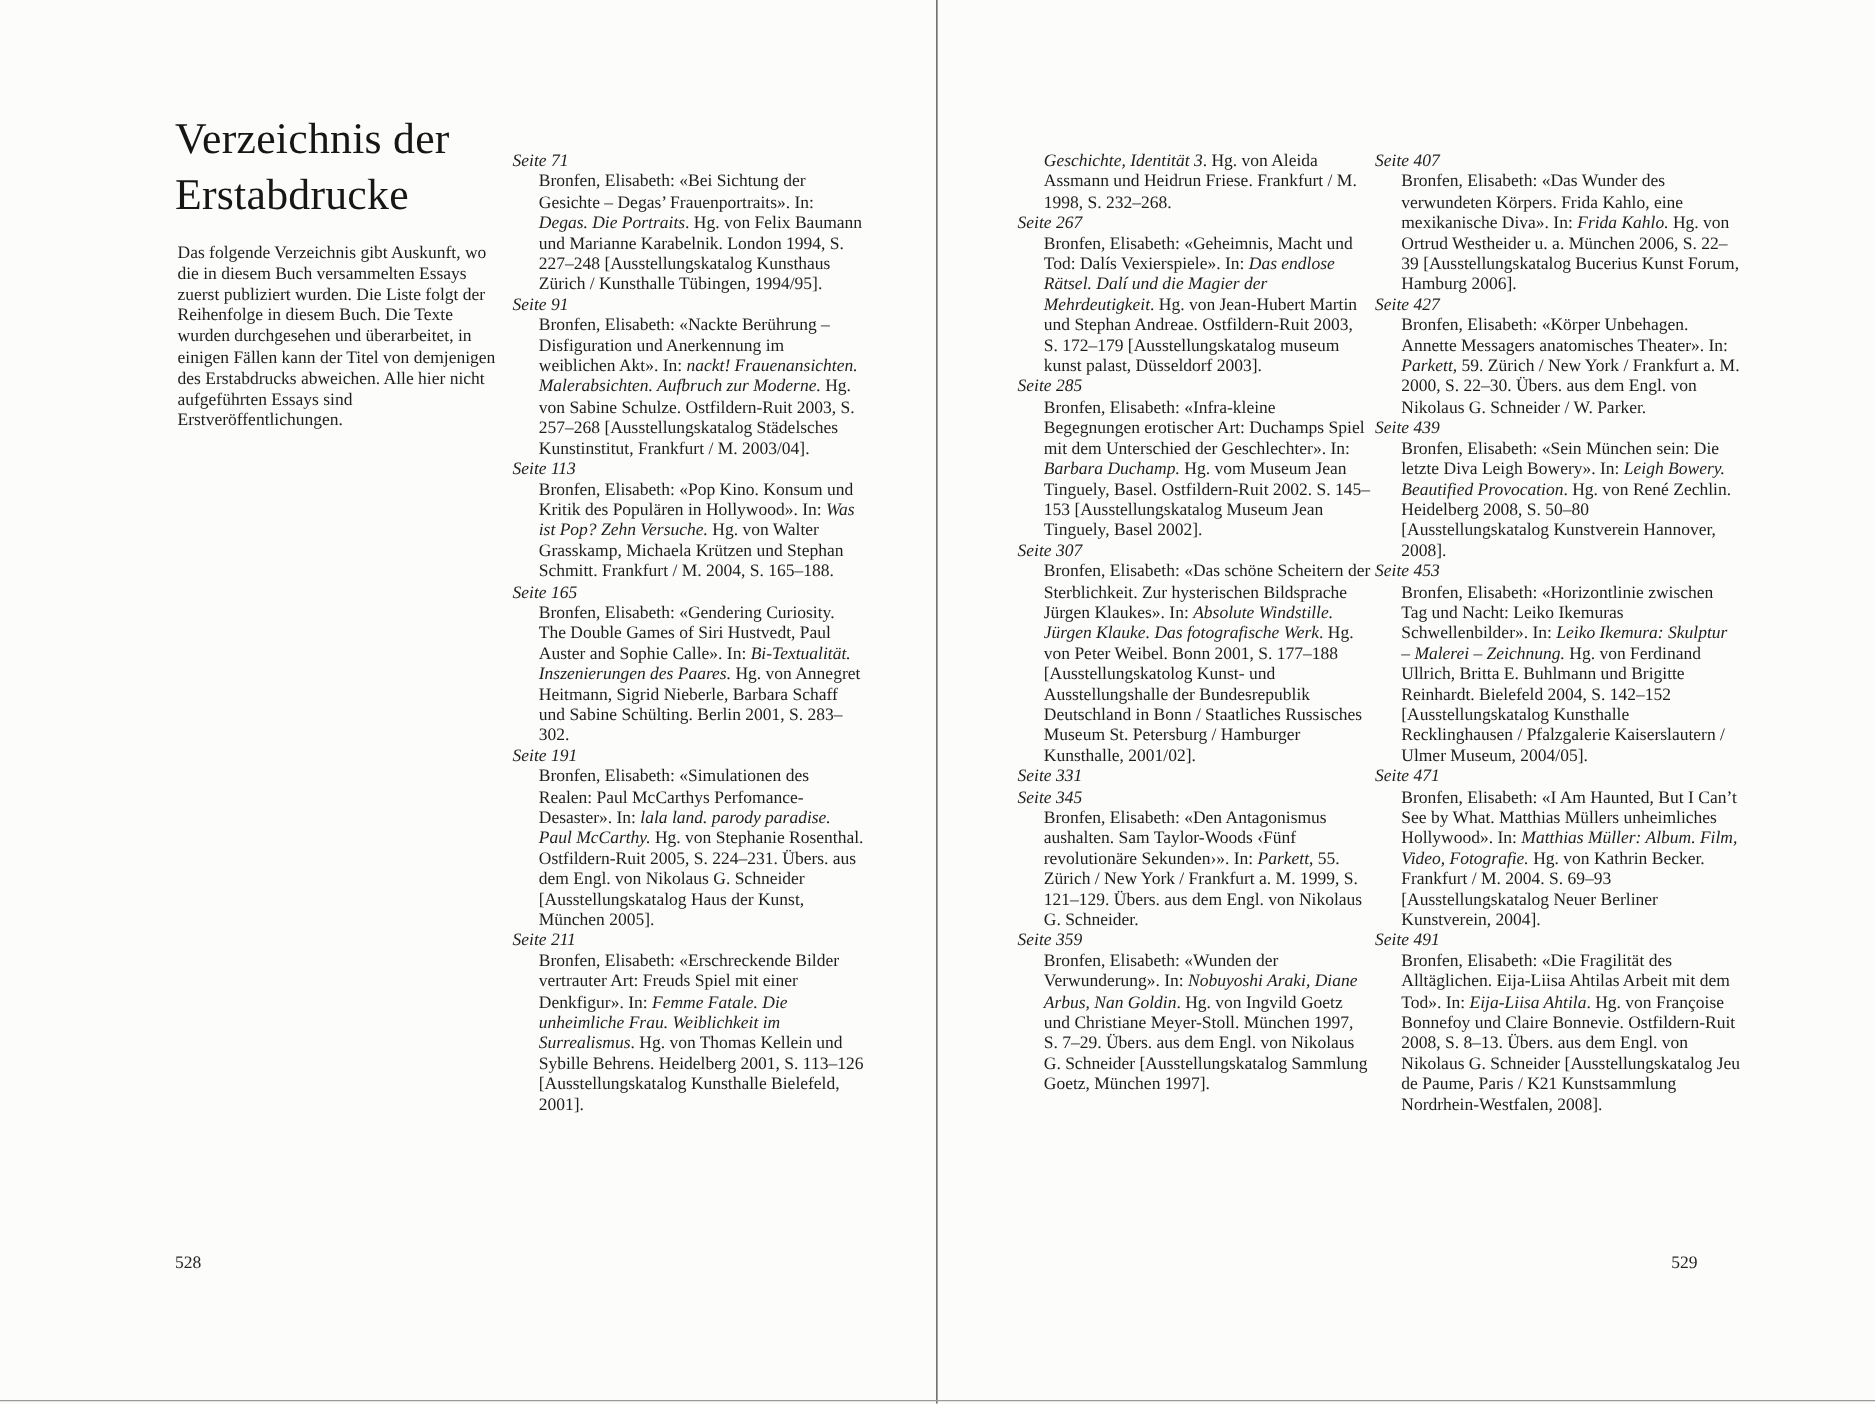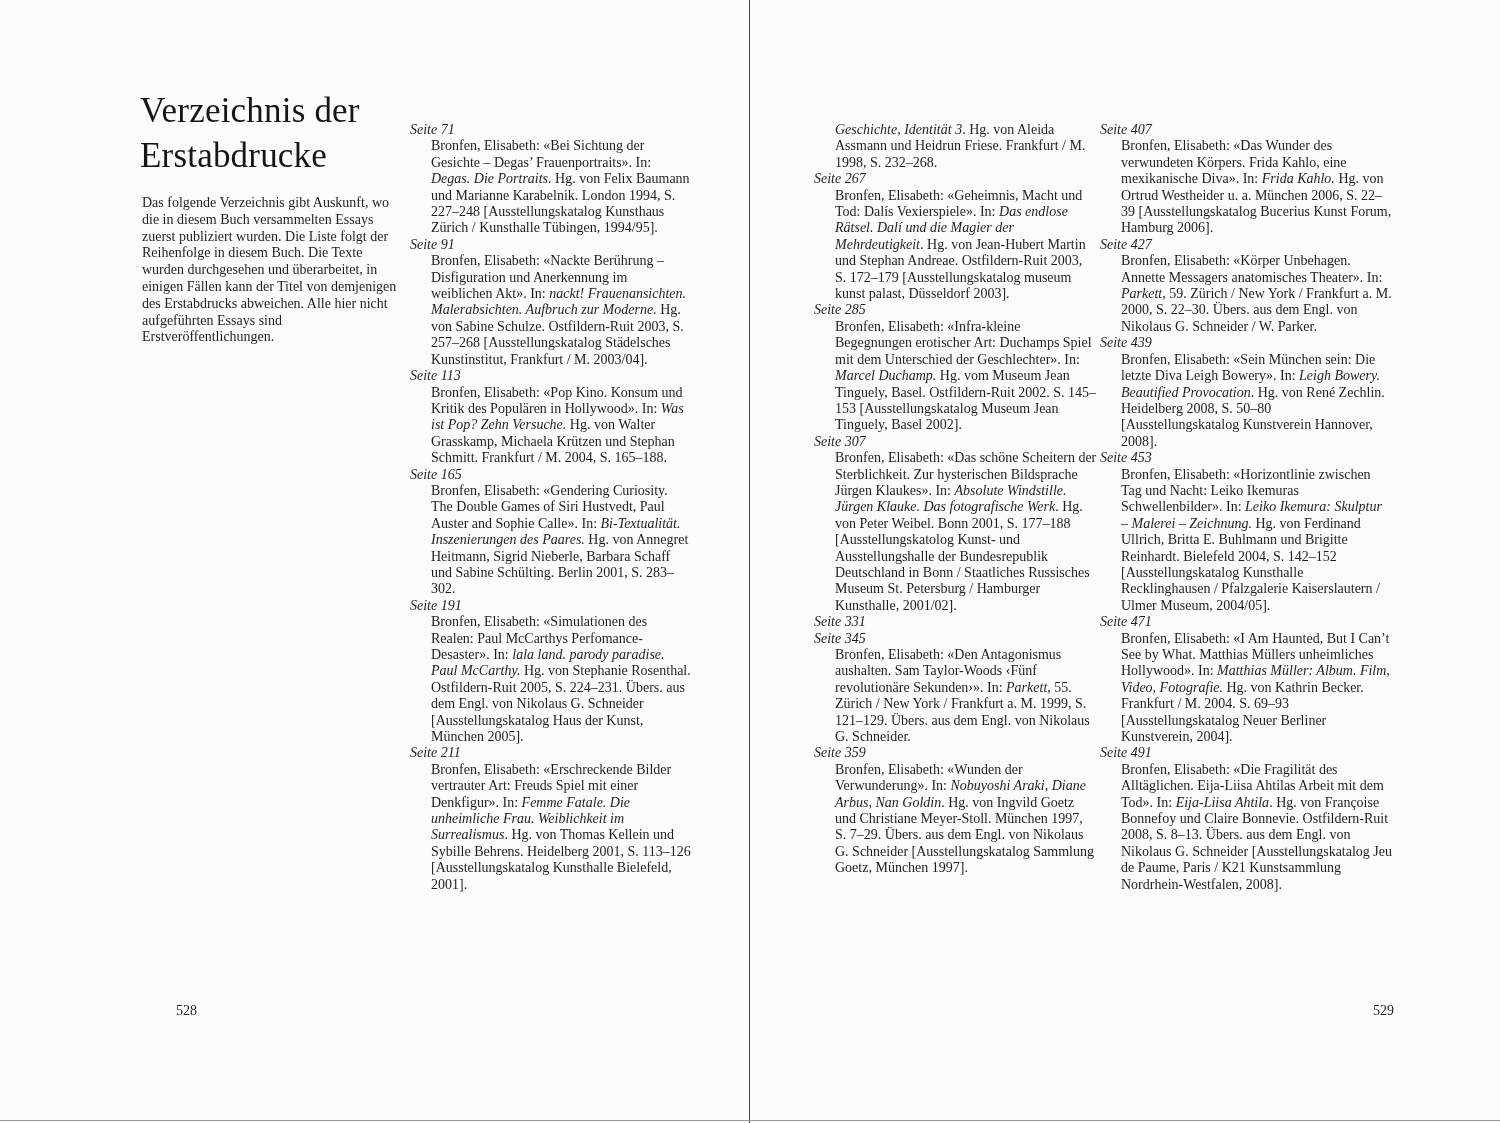--- a/index.html
+++ b/index.html
@@ -52,21 +52,20 @@
   .col-b { left: 814px; width: 283px; }
   .col-c { left: 1100px; width: 292px; }
   .entry-label { font-style: italic; }
   .entry-body { margin-left: 21px; }
   .it { font-style: italic; }
   .pagenum {
     position: absolute;
     top: 1003px;
     font-size: 14px;
     color: #242422;
-    margin-left: 36px;
   }
   .pagenum-left { left: 140px; }
   .pagenum-right { left: 1337px; }
 </style>
 </head>
 <body>
 
 <div>
   <div class="title">
     <div>Verzeichnis der</div>
@@ -106,21 +105,21 @@
   <div class="col col-b">
       <div class="entry">
         <div class="entry-body"><span class="it">Geschichte, Identität 3</span><span>. Hg. von Aleida Assmann und Heidrun Friese. Frankfurt / M. 1998, S. 232–268.</span></div>
       </div>
       <div class="entry">
         <div class="entry-label">Seite 267</div>
         <div class="entry-body"><span>Bronfen, Elisabeth: «Geheimnis, Macht und Tod: Dalís Vexierspiele». In: </span><span class="it">Das endlose Rätsel. Dalí und die Magier der Mehrdeutigkeit</span><span>. Hg. von Jean-Hubert Martin und Stephan Andreae. Ostfildern-Ruit 2003, S. 172–179 [Ausstellungskatalog museum kunst palast, Düsseldorf 2003].</span></div>
       </div>
       <div class="entry">
         <div class="entry-label">Seite 285</div>
-        <div class="entry-body"><span>Bronfen, Elisabeth: «Infra-kleine Begegnungen erotischer Art: Duchamps Spiel mit dem Unterschied der Geschlechter». In: </span><span class="it">Marcel Duchamp.</span><span> Hg. vom Museum Jean Tinguely, Basel. Ostfildern-Ruit 2002. S. 145–153 [Ausstellungskatalog Museum Jean Tinguely, Basel 2002].</span></div>
+        <div class="entry-body"><span>Bronfen, Elisabeth: «Infra-kleine Begegnungen erotischer Art: Duchamps Spiel mit dem Unterschied der Geschlechter». In: </span><span class="it">Barbara Duchamp.</span><span> Hg. vom Museum Jean Tinguely, Basel. Ostfildern-Ruit 2002. S. 145–153 [Ausstellungskatalog Museum Jean Tinguely, Basel 2002].</span></div>
       </div>
       <div class="entry">
         <div class="entry-label">Seite 307</div>
         <div class="entry-body"><span>Bronfen, Elisabeth: «Das schöne Scheitern der Sterblichkeit. Zur hysterischen Bildsprache Jürgen Klaukes». In: </span><span class="it">Absolute Windstille. Jürgen Klauke. Das fotografische Werk</span><span>. Hg. von Peter Weibel. Bonn 2001, S. 177–188 [Ausstellungskatolog Kunst- und Ausstellungshalle der Bundesrepublik Deutschland in Bonn / Staatliches Russisches Museum St. Petersburg / Hamburger Kunsthalle, 2001/02].</span></div>
       </div>
       <div class="entry">
         <div class="entry-label">Seite 331</div>
       </div>
       <div class="entry">
         <div class="entry-label">Seite 345</div>

